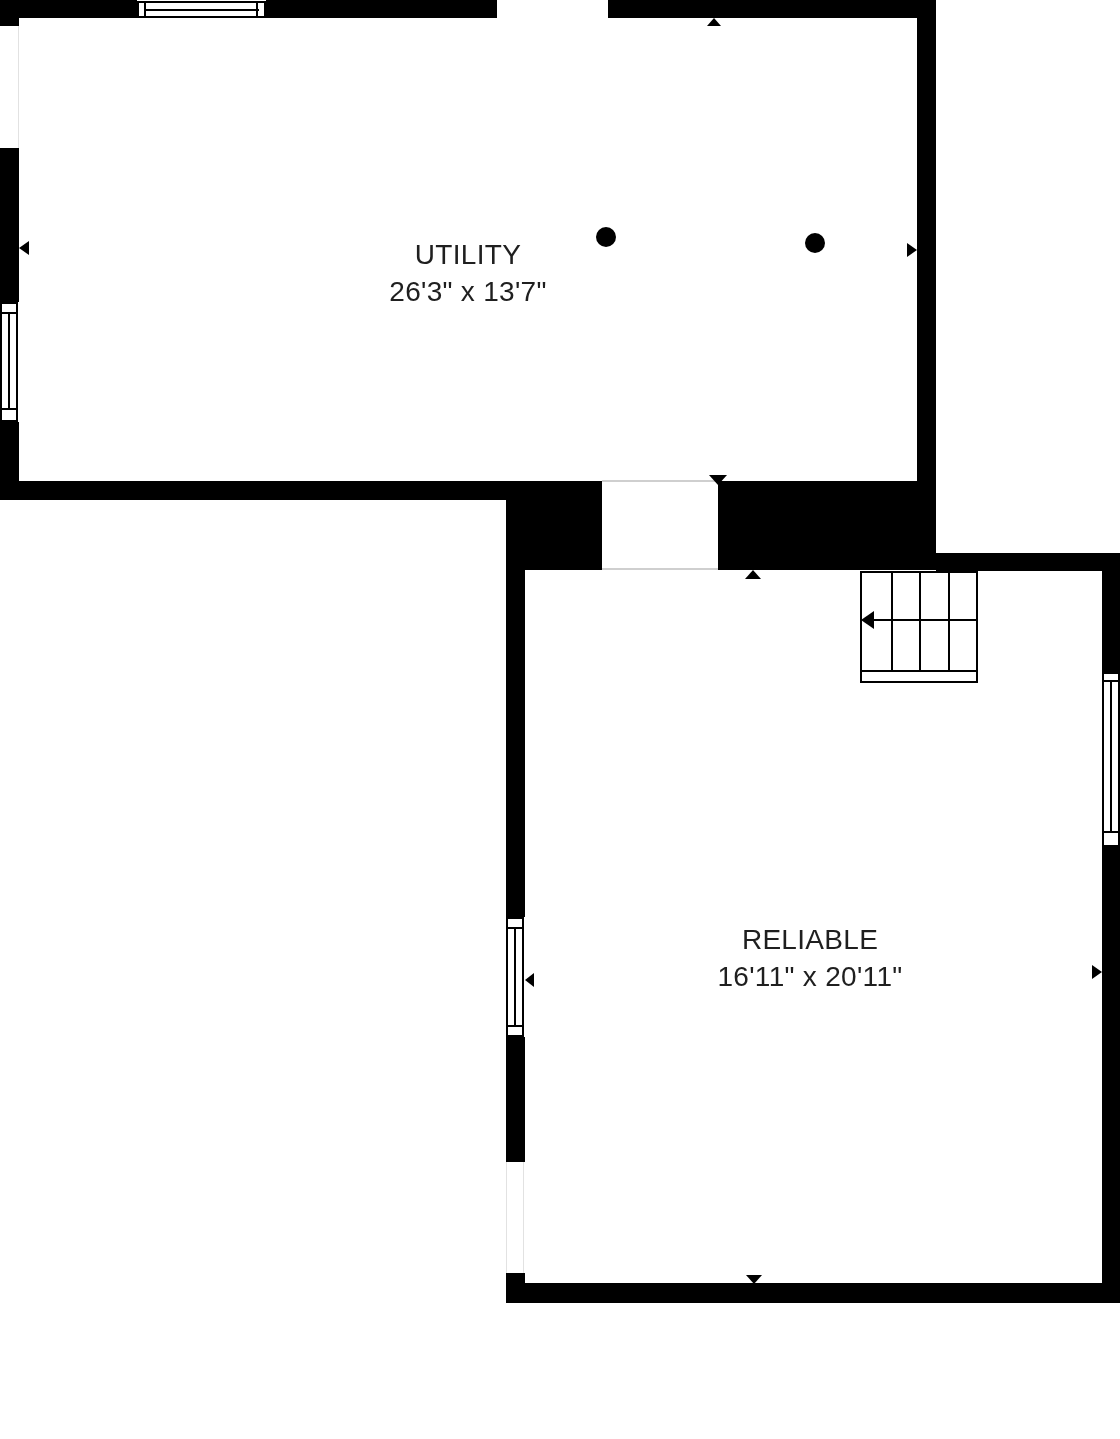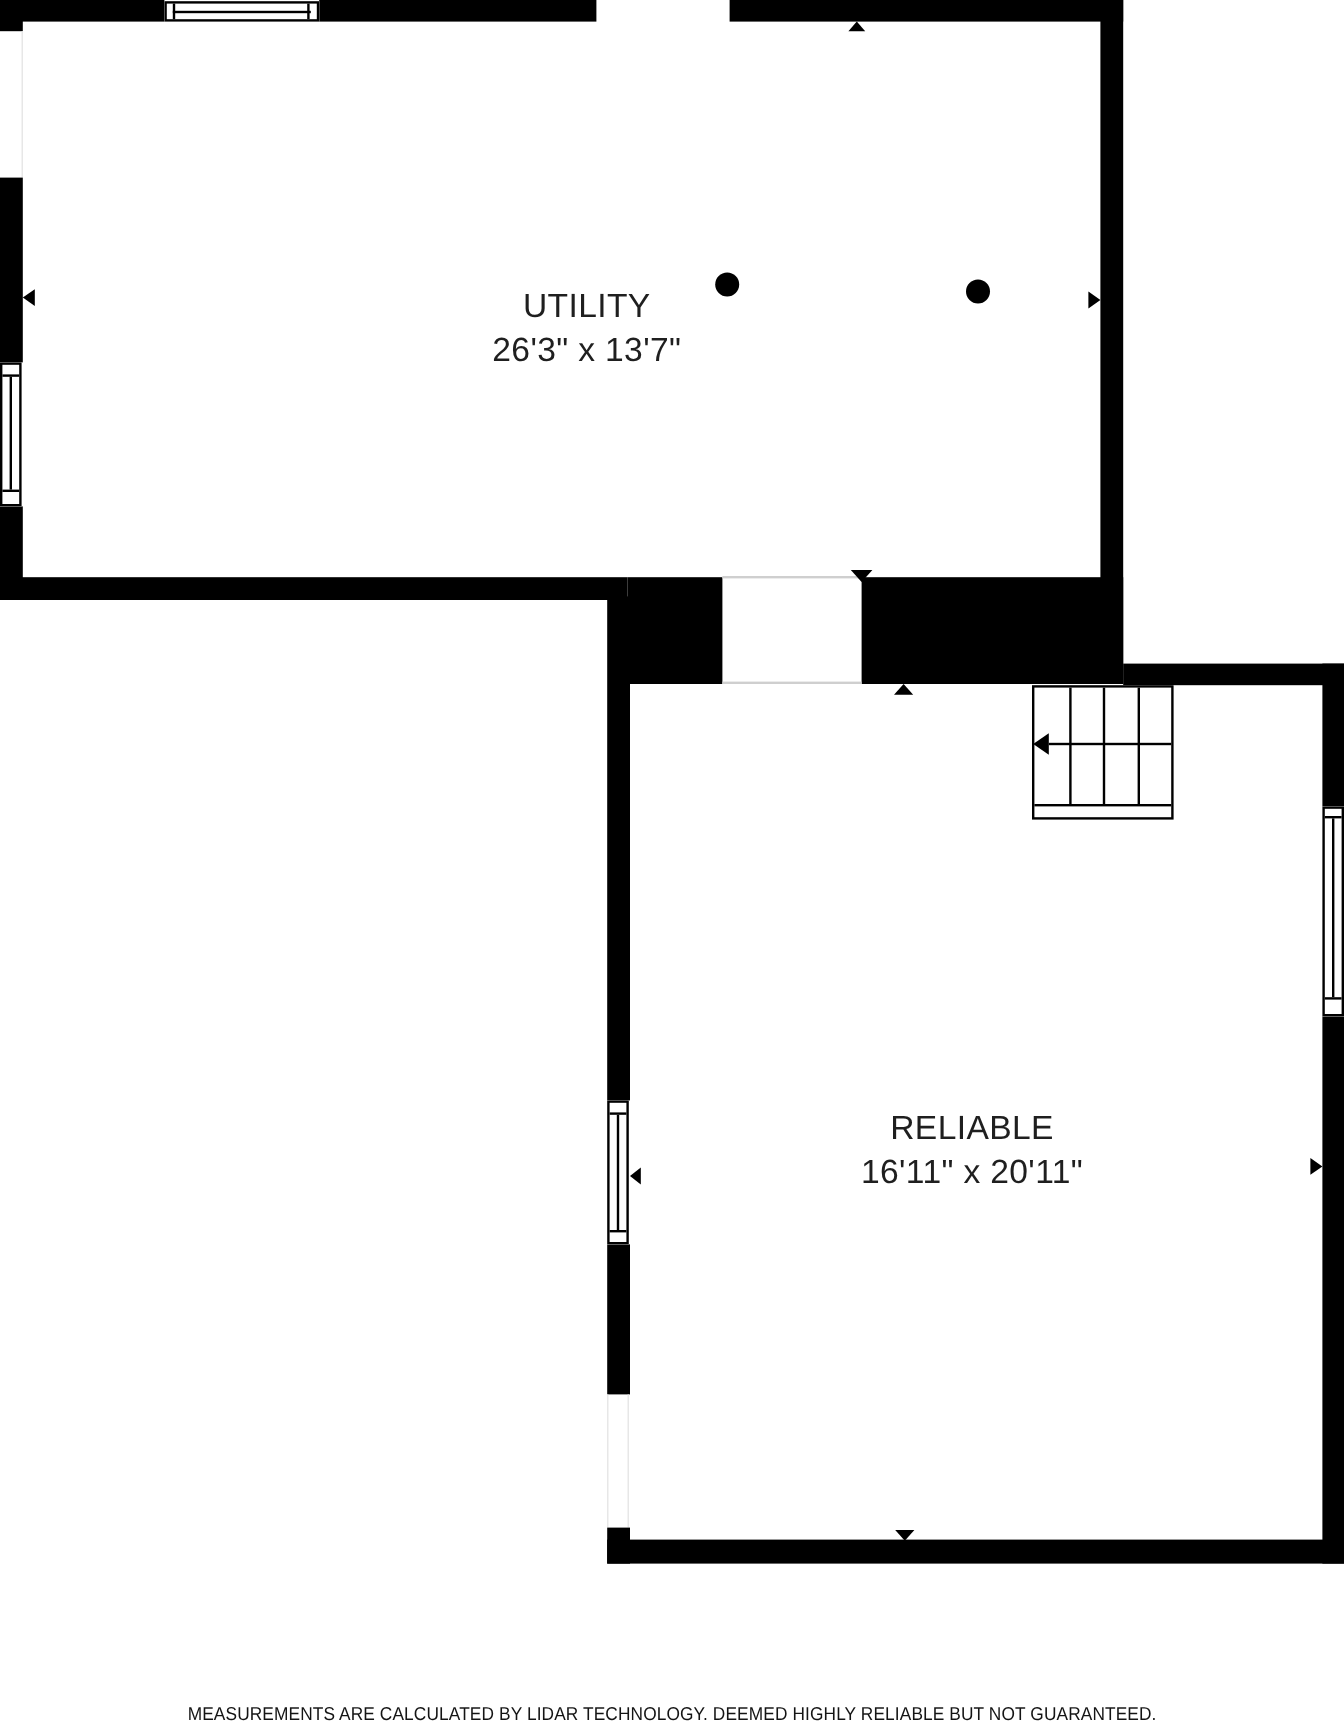--- a/index.html
+++ b/index.html
@@ -93,26 +93,23 @@
 
   <div class="tri" style="left:19px;top:241px;border-top:7px solid transparent;border-bottom:7px solid transparent;border-right:10px solid #000;"></div>
   <div class="tri" style="left:907px;top:243px;border-top:7px solid transparent;border-bottom:7px solid transparent;border-left:10px solid #000;"></div>
   <div class="tri" style="left:707px;top:18px;border-left:7px solid transparent;border-right:7px solid transparent;border-bottom:8px solid #000;"></div>
   <div class="tri" style="left:709px;top:475px;border-left:9px solid transparent;border-right:9px solid transparent;border-top:10px solid #000;"></div>
   <div class="tri" style="left:745px;top:570px;border-left:8px solid transparent;border-right:8px solid transparent;border-bottom:9px solid #000;"></div>
   <div class="tri" style="left:525px;top:973px;border-top:7px solid transparent;border-bottom:7px solid transparent;border-right:9px solid #000;"></div>
   <div class="tri" style="left:1092px;top:965px;border-top:7px solid transparent;border-bottom:7px solid transparent;border-left:10px solid #000;"></div>
   <div class="tri" style="left:746px;top:1275px;border-left:8px solid transparent;border-right:8px solid transparent;border-top:9px solid #000;"></div>
 
-  <div class="room-label" style="left:489px;top:237px;">
+  <div class="room-label" style="left:468px;top:237px;">
     <span>UTILITY</span>
     <span>26'3" x 13'7"</span>
   </div>
   <div class="room-label" style="left:810px;top:922px;">
     <span>RELIABLE</span>
     <span>16'11" x 20'11"</span>
   </div>
 
-  <div class="disclaimer">
-    <span>MEASUREMENTS ARE CALCULATED BY LIDAR TECHNOLOGY. DEEMED HIGHLY RELIABLE BUT NOT GUARANTEED.</span>
-  </div>
 
 </div>
 
 </body></html>

